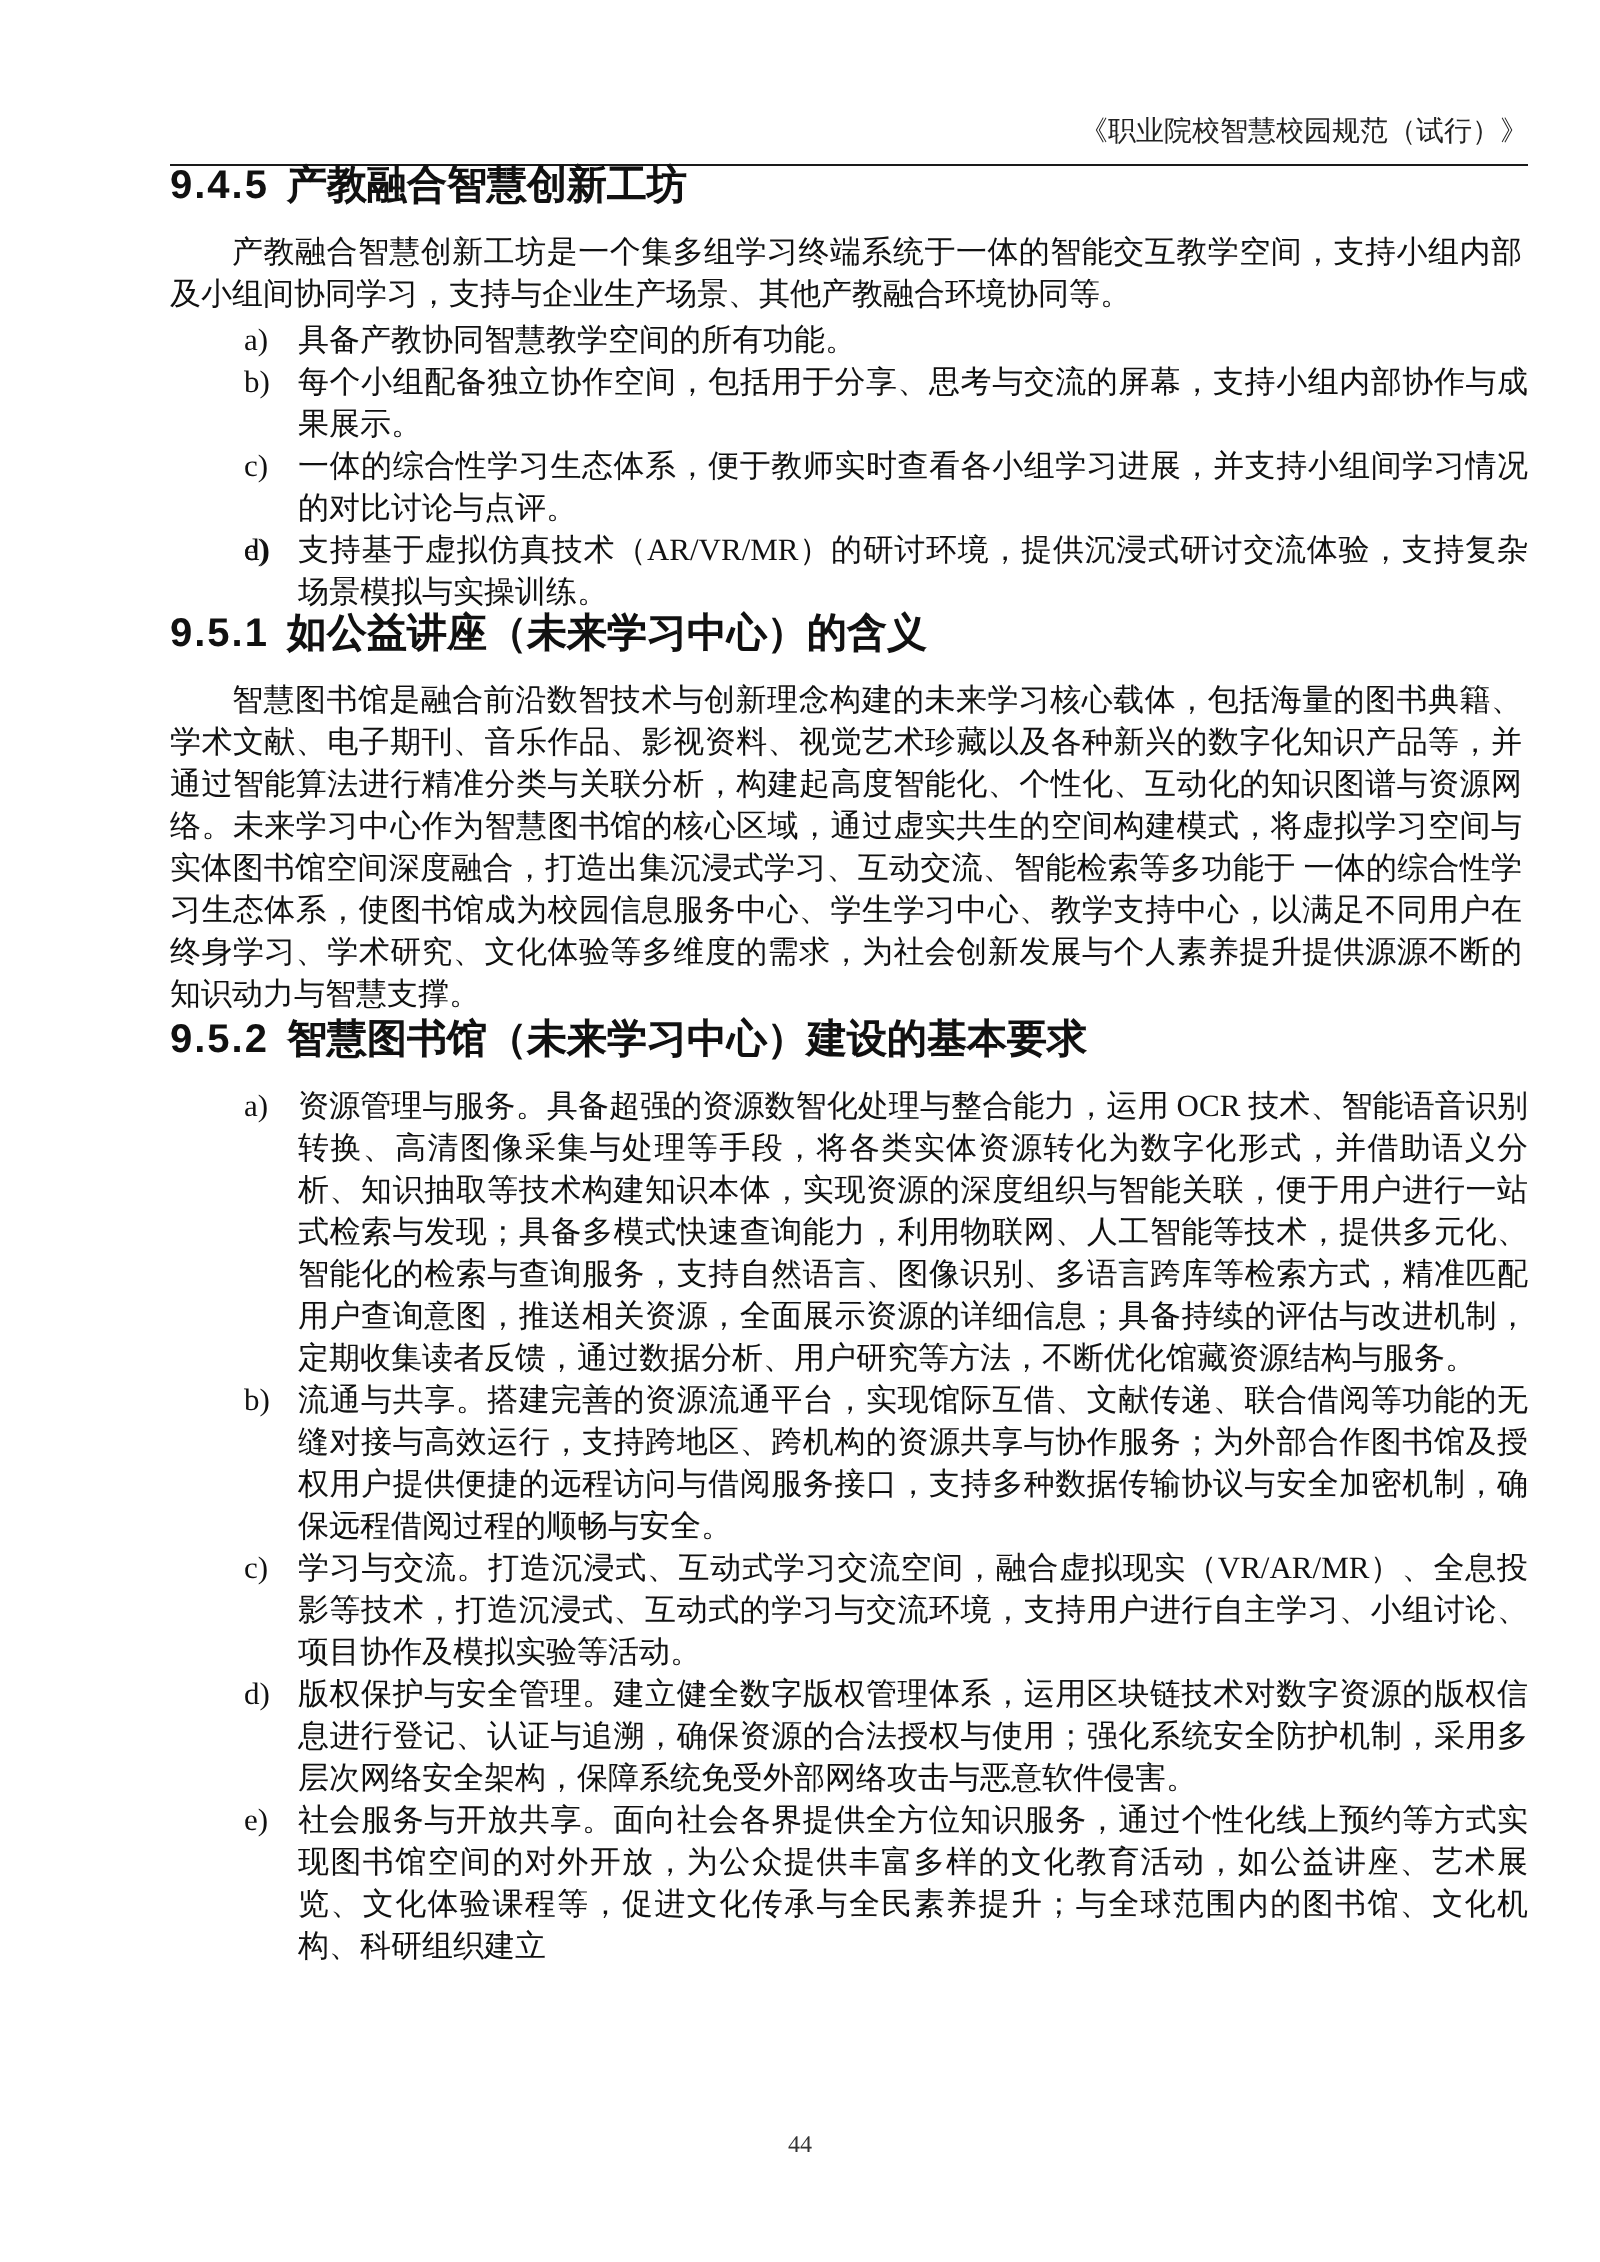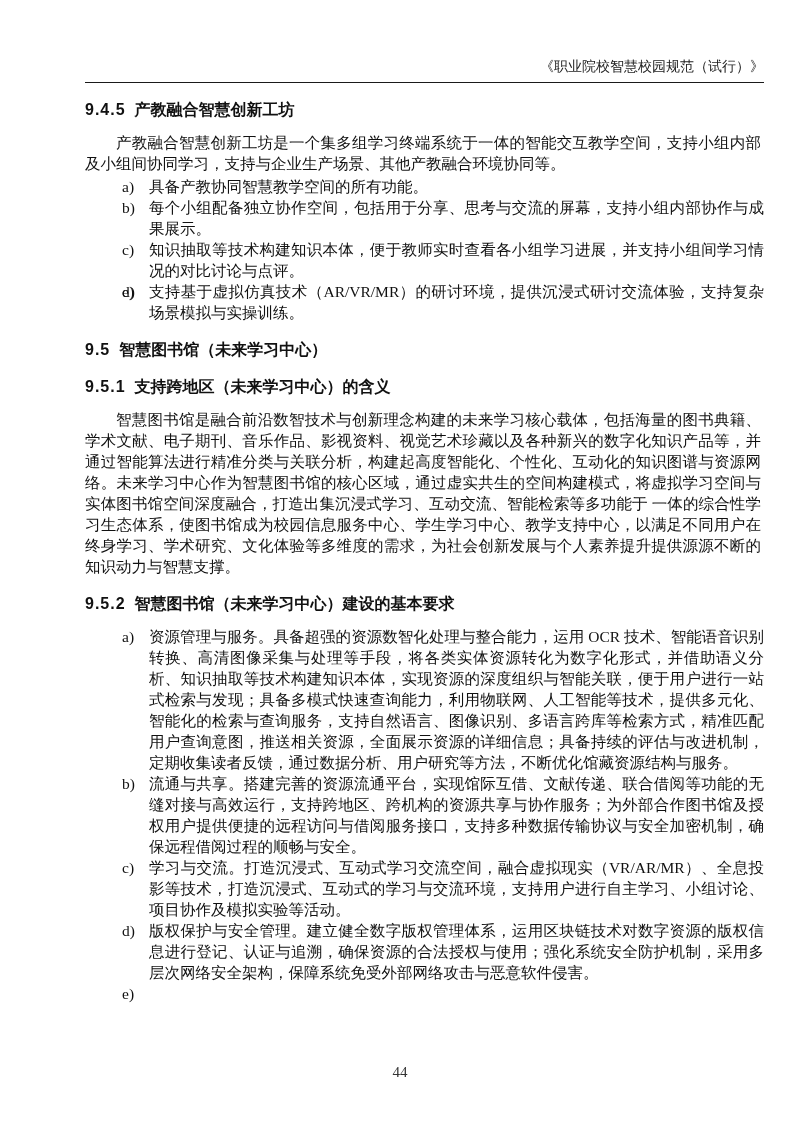--- a/index.html
+++ b/index.html
@@ -23,23 +23,23 @@
   .header {
     text-align: right;
     font-size: 14px;
     color: #222222;
     padding-bottom: 5px;
     border-bottom: 1.5px solid #1a1a1a;
   }
   .heading {
     font-family: "Liberation Sans", "DejaVu Sans", sans-serif;
     font-weight: bold;
-    font-size: 16px;
+    font-size: 20px;
     line-height: 21px;
-    margin: 16px 0 12px 0;
+    margin: 0 0 12px 0;
     color: #111111;
   }
   .heading .h-num {
     margin-right: 9px;
     letter-spacing: 1px;
   }
   .para {
     margin: 0 3px 2px 0;
     text-align: justify;
     text-indent: 2em;
@@ -57,21 +57,21 @@
     position: absolute;
     left: 37px;
     top: 0;
   }
   .footer {
     position: absolute;
     bottom: 48px;
     left: 0;
     width: 800px;
     text-align: center;
-    font-size: 15px;
+    font-size: 12px;
     color: #333333;
   }
 </style>
 </head>
 <body>
 
 <div class="page">
 
   <div class="header">
     <span>《职业院校智慧校园规范（试行）》</span>
@@ -87,37 +87,34 @@
     <div class="list-item">
       <span class="list-label">a)</span>
       <span>具备产教协同智慧教学空间的所有功能。</span>
     </div>
     <div class="list-item">
       <span class="list-label">b)</span>
       <span>每个小组配备独立协作空间，包括用于分享、思考与交流的屏幕，支持小组内部协作与成果展示。</span>
     </div>
     <div class="list-item">
       <span class="list-label">c)</span>
-      <span>知识抽取等技术构建知识本体，便于教师实时查看各小组学习进展，并支持小组间学习情况的对比讨论与点评。</span>
+      <span>一体的综合性学习生态体系，便于教师实时查看各小组学习进展，并支持小组间学习情况的对比讨论与点评。</span>
     </div>
     <div class="list-item">
       <span class="list-label">d)</span>
     </div>
     <div class="list-item">
       <span class="list-label">e)</span>
       <span>支持基于虚拟仿真技术（AR/VR/MR）的研讨环境，提供沉浸式研讨交流体验，支持复杂场景模拟与实操训练。</span>
     </div>
   </div>
 
-  <div class="heading">
-    <span class="h-num">9.5</span><span>智慧图书馆（未来学习中心）</span>
-  </div>
 
   <div class="heading">
-    <span class="h-num">9.5.1</span><span>支持跨地区（未来学习中心）的含义</span>
+    <span class="h-num">9.5.1</span><span>如公益讲座（未来学习中心）的含义</span>
   </div>
 
   <p class="para">智慧图书馆是融合前沿数智技术与创新理念构建的未来学习核心载体，包括海量的图书典籍、学术文献、电子期刊、音乐作品、影视资料、视觉艺术珍藏以及各种新兴的数字化知识产品等，并通过智能算法进行精准分类与关联分析，构建起高度智能化、个性化、互动化的知识图谱与资源网络。未来学习中心作为智慧图书馆的核心区域，通过虚实共生的空间构建模式，将虚拟学习空间与实体图书馆空间深度融合，打造出集沉浸式学习、互动交流、智能检索等多功能于 一体的综合性学习生态体系，使图书馆成为校园信息服务中心、学生学习中心、教学支持中心，以满足不同用户在终身学习、学术研究、文化体验等多维度的需求，为社会创新发展与个人素养提升提供源源不断的知识动力与智慧支撑。</p>
 
   <div class="heading">
     <span class="h-num">9.5.2</span><span>智慧图书馆（未来学习中心）建设的基本要求</span>
   </div>
 
   <div class="list">
     <div class="list-item">
@@ -131,20 +128,21 @@
     <div class="list-item">
       <span class="list-label">c)</span>
       <span>学习与交流。打造沉浸式、互动式学习交流空间，融合虚拟现实（VR/AR/MR）、全息投影等技术，打造沉浸式、互动式的学习与交流环境，支持用户进行自主学习、小组讨论、项目协作及模拟实验等活动。</span>
     </div>
     <div class="list-item">
       <span class="list-label">d)</span>
       <span>版权保护与安全管理。建立健全数字版权管理体系，运用区块链技术对数字资源的版权信息进行登记、认证与追溯，确保资源的合法授权与使用；强化系统安全防护机制，采用多层次网络安全架构，保障系统免受外部网络攻击与恶意软件侵害。</span>
     </div>
     <div class="list-item">
       <span class="list-label">e)</span>
+      <span>社会服务与开放共享。面向社会各界提供全方位知识服务，通过个性化线上预约等方式实现图书馆空间的对外开放，为公众提供丰富多样的文化教育活动，如公益讲座、艺术展览、文化体验课程等，促进文化传承与全民素养提升；与全球范围内的图书馆、文化机构、科研组织建立</span>
     </div>
   </div>
 
   <div class="footer">
     <span>44</span>
   </div>
 
 </div>
 
 </body></html>

